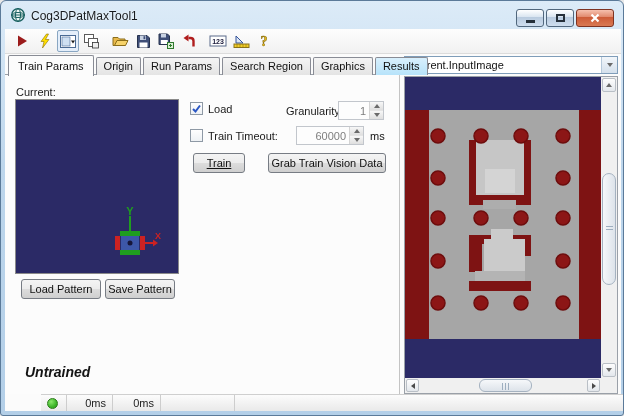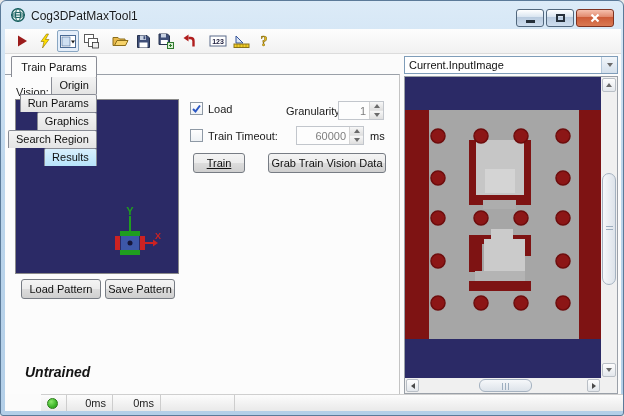--- a/index.html
+++ b/index.html
@@ -33,21 +33,21 @@
   .client-bg { position:absolute; left:4px; top:28px; width:616px; height:382px; background:#fbfbfb; }
   .toolbar {
     position:absolute; left:4px; top:28px; width:616px; height:25px;
     background:linear-gradient(#fdfdfd,#f1f1f1); border-bottom:1px solid #dcdcdc;
     display:flex; align-items:center; padding-left:6px;
   }
   .tbtn { height:22px; min-width:22px; display:flex; align-items:center; justify-content:center; margin-right:1px; }
   .tbtn.gap { margin-right:7px; }
   .tbtn.pressed { border:1px solid #89a6c2; background:#e4eefa; border-radius:2px; }
   
-  .tabstrip { position:absolute; left:7px; top:54px; height:20px; display:flex; align-items:flex-end; z-index:3;flex-direction:column; }
+  .tabstrip { position:absolute; left:7px; top:54px; height:20px; display:flex; align-items:flex-end; z-index:3; }
   .tab {
     padding:2px 7px 3px 7px; border:1px solid #898c95; border-bottom:none;
     background:linear-gradient(#f4f4f4,#e4e4e4); margin-right:2px;
     border-radius:2px 2px 0 0; white-space:nowrap; color:#111;
   }
   .tab.selected { background:#fcfcfc; padding:4px 9px 4px 9px; position:relative; top:1px; z-index:4; }
   .tab.highlight { background:linear-gradient(#d9f0fd,#b7e3fa); }
   .tabpage {
     position:absolute; left:4px; top:73px; width:395px; height:320px;
     background:#fcfcfc; border-top:1px solid #9aa0a8; border-right:1px solid #c4c4c4; z-index:2;
@@ -205,27 +205,27 @@
       <svg width="12" height="16">
         <text x="6" y="13" font-size="14" font-weight="bold" text-anchor="middle" fill="#e3b71e" stroke="#7a6000" stroke-width="0.5" font-family="'Liberation Serif',serif">?</text>
       </svg>
     </div>
   </div>
 
   <div class="tabstrip">
     <div class="tab selected">Train Params</div>
     <div class="tab">Origin</div>
     <div class="tab">Run Params</div>
+    <div class="tab">Search Region</div>
     <div class="tab">Graphics</div>
-    <div class="tab">Search Region</div>
     <div class="tab highlight">Results</div>
   </div>
 
   <div class="tabpage">
-    <span class="pattern-label">Vision:</span>
+    <span class="pattern-label">Current:</span>
 
     <div class="pattern-box">
       <svg class="axis-svg" width="54" height="58" viewBox="0 0 54 58">
         <text x="22" y="12" font-size="11" font-weight="bold" text-anchor="middle" fill="#1f9e1f">Y</text>
         <line x1="22" y1="13" x2="22" y2="28" stroke="#1f9e1f" stroke-width="2"></line>
         <rect x="12" y="28" width="20" height="5" fill="#1f9e1f"></rect>
         <rect x="12" y="47" width="20" height="5" fill="#1f9e1f"></rect>
         <rect x="7" y="33" width="5" height="14" fill="#cc2222"></rect>
         <rect x="32" y="33" width="5" height="14" fill="#cc2222"></rect>
         <rect x="13" y="33" width="18" height="14" fill="#3d57a8"></rect>

